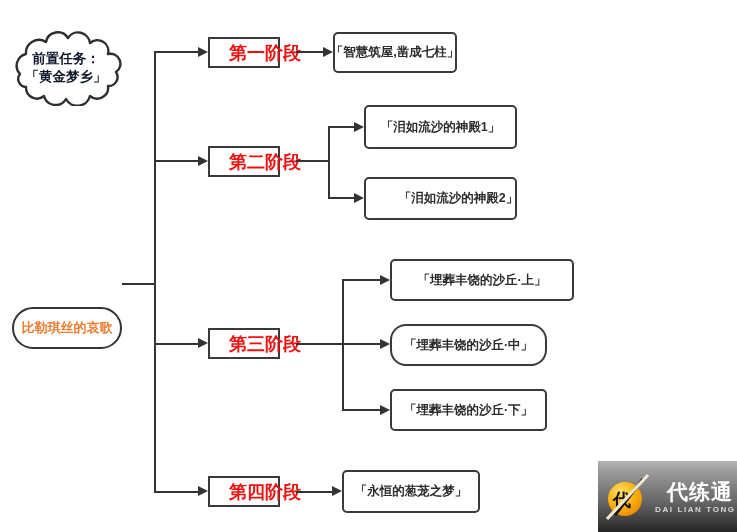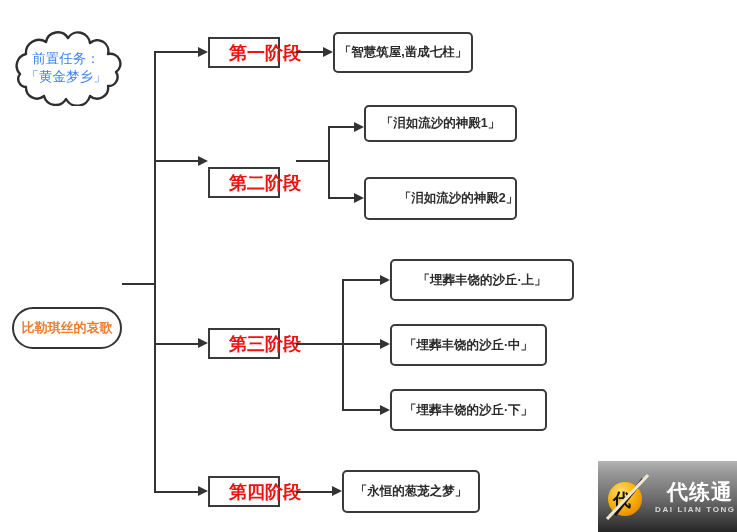--- a/index.html
+++ b/index.html
@@ -28,21 +28,21 @@
   }
   .root{
     left:12px;top:263px;width:110px;height:42px;
     border:2px solid #333;border-radius:21px;
     color:#ed7d31;font-weight:bold;font-size:13px;white-space:nowrap;margin-top:44px;
   }
   .cloud-wrap{position:absolute;left:8px;top:30px;width:116px;height:76px;}
   .cloud-text{
     position:absolute;left:0;top:0;width:100%;height:100%;
     display:flex;flex-direction:column;align-items:center;justify-content:center;
-    color:#3b82f6;font-weight:normal;font-size:13.5px;line-height:1.35;white-space:nowrap;
+    color:#0f172a;font-weight:bold;font-size:13.5px;line-height:1.35;white-space:nowrap;
   }
   
   .watermark{
     position:absolute;left:598px;top:461px;width:139px;height:71px;
     background:linear-gradient(180deg,#b3b3b3 0%,#969696 18%,#6a6a6a 55%,#262626 100%);
     display:flex;align-items:center;padding-left:7px;box-sizing:border-box;
   }
   .wm-text{display:flex;flex-direction:column;margin-left:4px;margin-top:2px;}
   .wm-brand{color:#ffffff;font-weight:bold;font-size:21px;letter-spacing:1px;line-height:1.05;margin-left:12px;}
   .wm-brand-en{color:#d9d9d9;font-weight:bold;font-size:8px;letter-spacing:1.6px;margin-top:2px;}
@@ -83,43 +83,43 @@
   <div class="hline" style="left:154px;top:343px;width:44px;"></div>
   <div class="hline" style="left:154px;top:491px;width:44px;"></div>
   <div class="arrow" style="left:198px;top:47px;"></div>
   <div class="arrow" style="left:198px;top:156px;"></div>
   <div class="arrow" style="left:198px;top:338px;"></div>
   <div class="arrow" style="left:198px;top:486px;"></div>
 
   <div class="node stage" style="left:208px;top:37px;">第一阶段</div>
   <div class="hline" style="left:296px;top:51px;width:27px;"></div>
   <div class="arrow" style="left:323px;top:47px;"></div>
-  <div class="node quest" style="left:333px;top:32px;width:140px;height:41px;">「智慧筑屋,凿成七柱」</div>
+  <div class="node quest" style="left:333px;top:32px;width:124px;height:41px;">「智慧筑屋,凿成七柱」</div>
 
-  <div class="node stage" style="left:208px;top:146px;margin-top:21px;">第二阶段</div>
+  <div class="node stage" style="left:208px;top:146px;">第二阶段</div>
   <div class="hline" style="left:296px;top:160px;width:34px;"></div>
   <div class="vline" style="left:328px;top:126px;height:73px;"></div>
   <div class="hline" style="left:328px;top:126px;width:26px;"></div>
   <div class="hline" style="left:328px;top:197px;width:26px;"></div>
   <div class="arrow" style="left:354px;top:122px;"></div>
   <div class="arrow" style="left:354px;top:193px;"></div>
-  <div class="node quest" style="left:364px;top:105px;width:153px;height:37px;">「泪如流沙的神殿1」</div>
+  <div class="node quest" style="left:364px;top:105px;width:153px;height:44px;">「泪如流沙的神殿1」</div>
   <div class="node quest" style="left:364px;top:177px;width:153px;height:43px;padding-left:36px;">「泪如流沙的神殿2」</div>
 
   <div class="node stage" style="left:208px;top:328px;">第三阶段</div>
   <div class="hline" style="left:296px;top:343px;width:48px;"></div>
   <div class="vline" style="left:342px;top:279px;height:132px;"></div>
   <div class="hline" style="left:342px;top:279px;width:38px;"></div>
   <div class="hline" style="left:342px;top:343px;width:38px;"></div>
   <div class="hline" style="left:342px;top:409px;width:38px;"></div>
   <div class="arrow" style="left:380px;top:275px;"></div>
   <div class="arrow" style="left:380px;top:339px;"></div>
   <div class="arrow" style="left:380px;top:405px;"></div>
   <div class="node quest" style="left:390px;top:259px;width:184px;height:42px;">「埋葬丰饶的沙丘·上」</div>
-  <div class="node quest" style="left:390px;top:324px;width:157px;height:42px;">「埋葬丰饶的沙丘·中」</div>
+  <div class="node quest" style="left:390px;top:324px;width:157px;height:42px;border-radius:16px;">「埋葬丰饶的沙丘·中」</div>
   <div class="node stage" style="left:208px;top:476px;">第四阶段</div>
 
   <div class="node quest" style="left:390px;top:389px;width:157px;height:42px;">「埋葬丰饶的沙丘·下」</div>
   <div class="hline" style="left:296px;top:491px;width:36px;"></div>
   <div class="arrow" style="left:332px;top:486px;"></div>
   <div class="node quest" style="left:342px;top:470px;width:138px;height:43px;">「永恒的葱茏之梦」</div>
 
   <div class="watermark">
     <svg width="46" height="52" viewBox="0 0 46 52">
       <defs>

